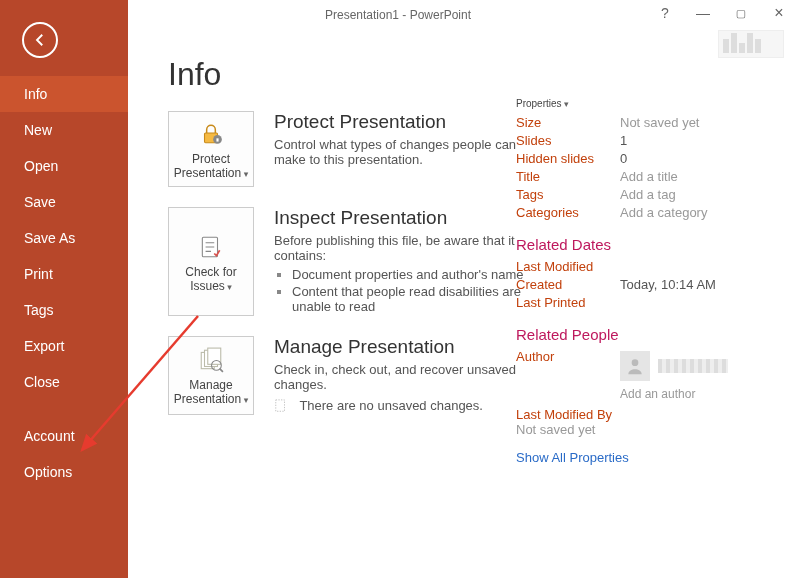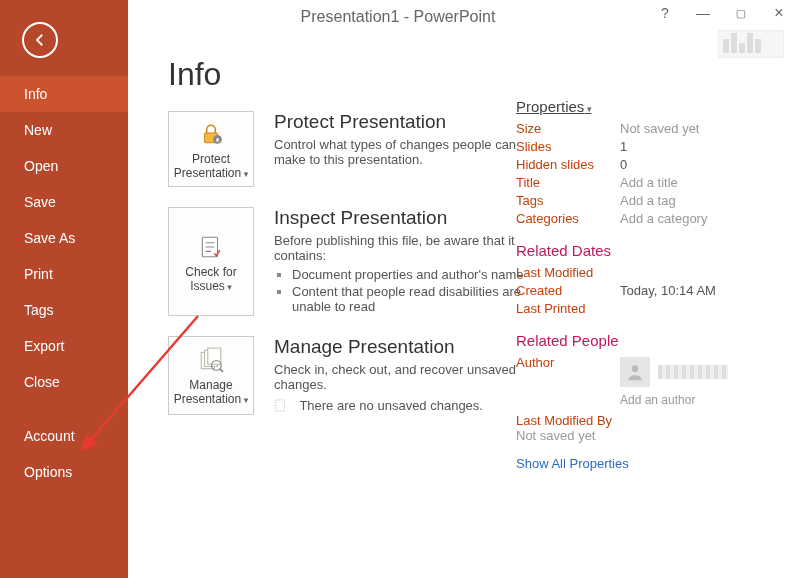--- a/index.html
+++ b/index.html
@@ -11,21 +11,21 @@
     background: #fff;
     width: 796px;
     height: 578px;
     overflow: hidden;
     position: relative;
   }
   .title-center {
     position: absolute;
     left: 0; right: 0;
     text-align: center;
-    font-size: 16px;
+    font-size: 12px;
     color: #666;
     top: 8px;
   }
   .title-controls {
     position: absolute;
     right: 8px;
     top: 4px;
     display: flex;
     gap: 20px;
     align-items: center;
@@ -113,25 +113,24 @@
   .section-body ul li span { color:#555; }
 
   .right-col {
     position: absolute;
     left: 388px;
     top: 70px;
     width: 250px;
     font-size: 13px;
   }
   .prop-header {
-    font-size: 15px;
+    font-size: 10px;
     color: #444;
     margin-bottom: 6px;
     cursor: pointer;
-    text-decoration: underline;
   }
   .prop-header::after { content: " \25BE"; font-size: 9px; color: #666; }
   .prop-row { display: flex; margin-bottom: 3px; }
   .prop-label { width: 104px; color: #c2410c; }
   .prop-value { color: #555; }
   .prop-value.placeholder { color: #999; }
   .subhead {
     font-size: 15px;
     color: #be185d;
     margin: 16px 0 6px 0;

